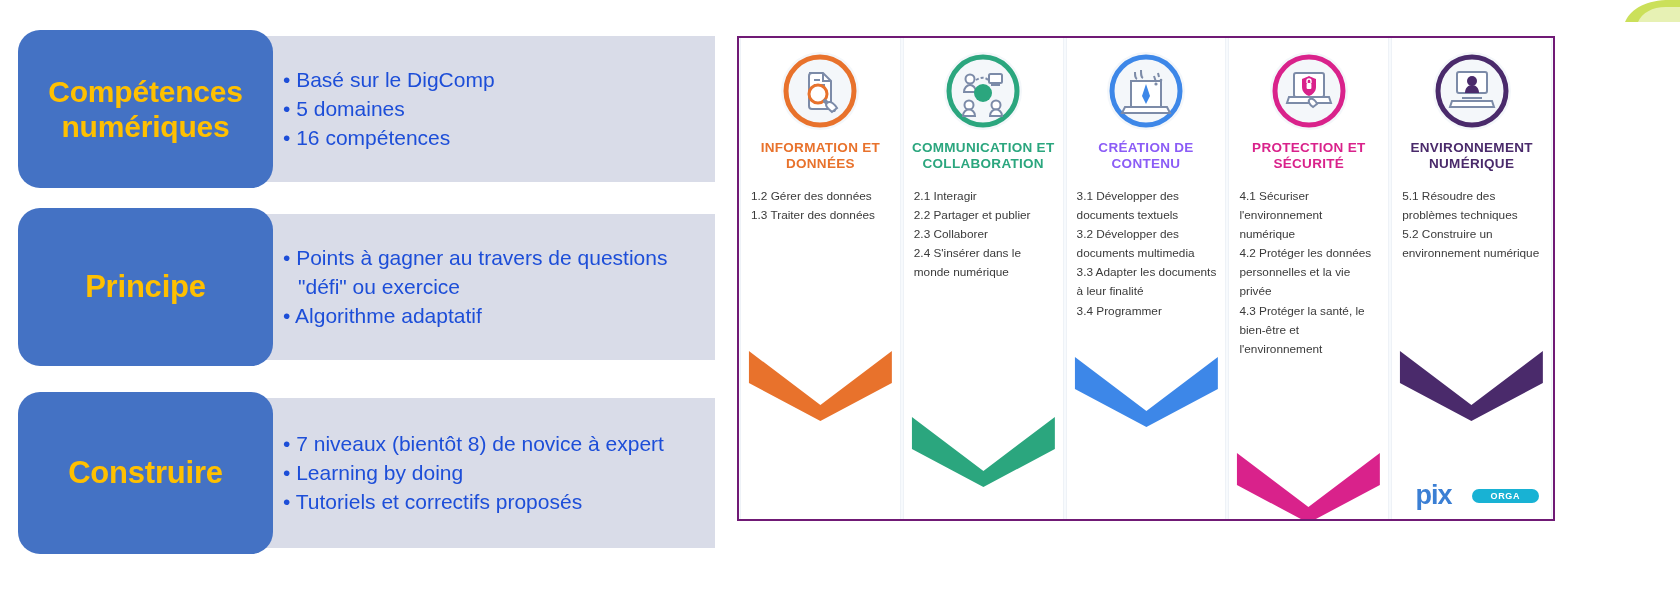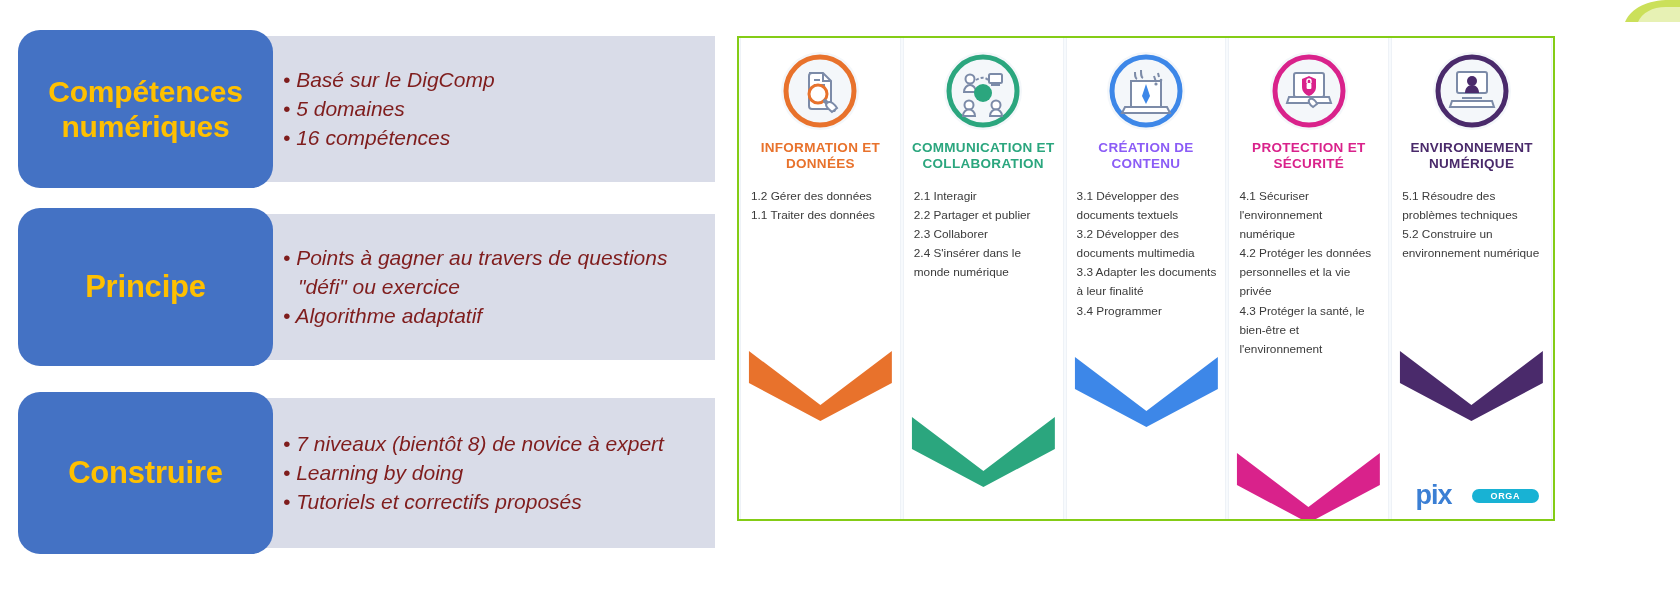--- a/index.html
+++ b/index.html
@@ -43,38 +43,37 @@
     position: absolute; left: 255px; top: 6px;
     width: 450px; height: calc(100% - 12px);
     background: #D9DCE8;
     display: flex; flex-direction: column; justify-content: center;
     padding: 4px 10px 4px 18px;
     z-index: 1;
   }
   .blist { list-style: none; }
   .blist li {
     font-size: 21px;
-    color: #7f1d1d;
+    color: #1d4ed8;
     line-height: 1.33;
     text-indent: -15px;
     padding-left: 15px;
     margin: 1px 0;
     font-weight: 500;
-    font-style: italic;
   }
   .blist li::before { content: "\2022  "; }
   .blist li.cont { text-indent: 0; padding-left: 15px; }
   .blist li.cont::before { content: ""; }
 
   
   .pix-card {
     position: absolute; left: 737px; top: 36px;
     width: 818px; height: 485px;
     background: #F7FAFD;
-    border: 2px solid #84cc16;
+    border: 2px solid #701a75;
   }
   .cols { display: flex; width: 100%; height: 100%; }
   .col {
     position: relative;
     flex: 1 1 0;
     background: #ffffff;
     margin: 0 1px;
     border-left: 1px solid #EEF2F7;
     border-right: 1px solid #EEF2F7;
     overflow: hidden;
@@ -201,21 +200,21 @@
               <path d="M31 26h6M31 31h11M31 36h11"></path>
             </g>
             <circle cx="35" cy="40" r="9" fill="#fff" stroke="#E8722C" stroke-width="3"></circle>
             <path d="M42 47l9 9" stroke="#7C8BA8" stroke-width="4" stroke-linecap="round"></path>
             <path d="M44 49c4-3 8 2 10 5l-5 4c-3-3-8-6-5-9z" fill="#fff" stroke="#7C8BA8" stroke-width="2"></path>
           </svg>
         </div>
         <div class="col-title" style="color:#E8722C">INFORMATION ET DONNÉES</div>
         <ul class="col-items">
           <li>1.2 Gérer des données</li>
-          <li>1.1 Traiter des données</li>
+          <li>1.3 Traiter des données</li>
         </ul>
         <div class="chev" style="bottom:96px; height:74px;">
           <svg viewBox="0 0 160 74" preserveAspectRatio="none">
             <path d="M8 2 L80 56 L152 2 L152 34 L80 72 L8 34 Z" fill="#E8722C"></path>
           </svg>
         </div>
       </div>
 
       <div class="col">
         <div class="icon-wrap">

